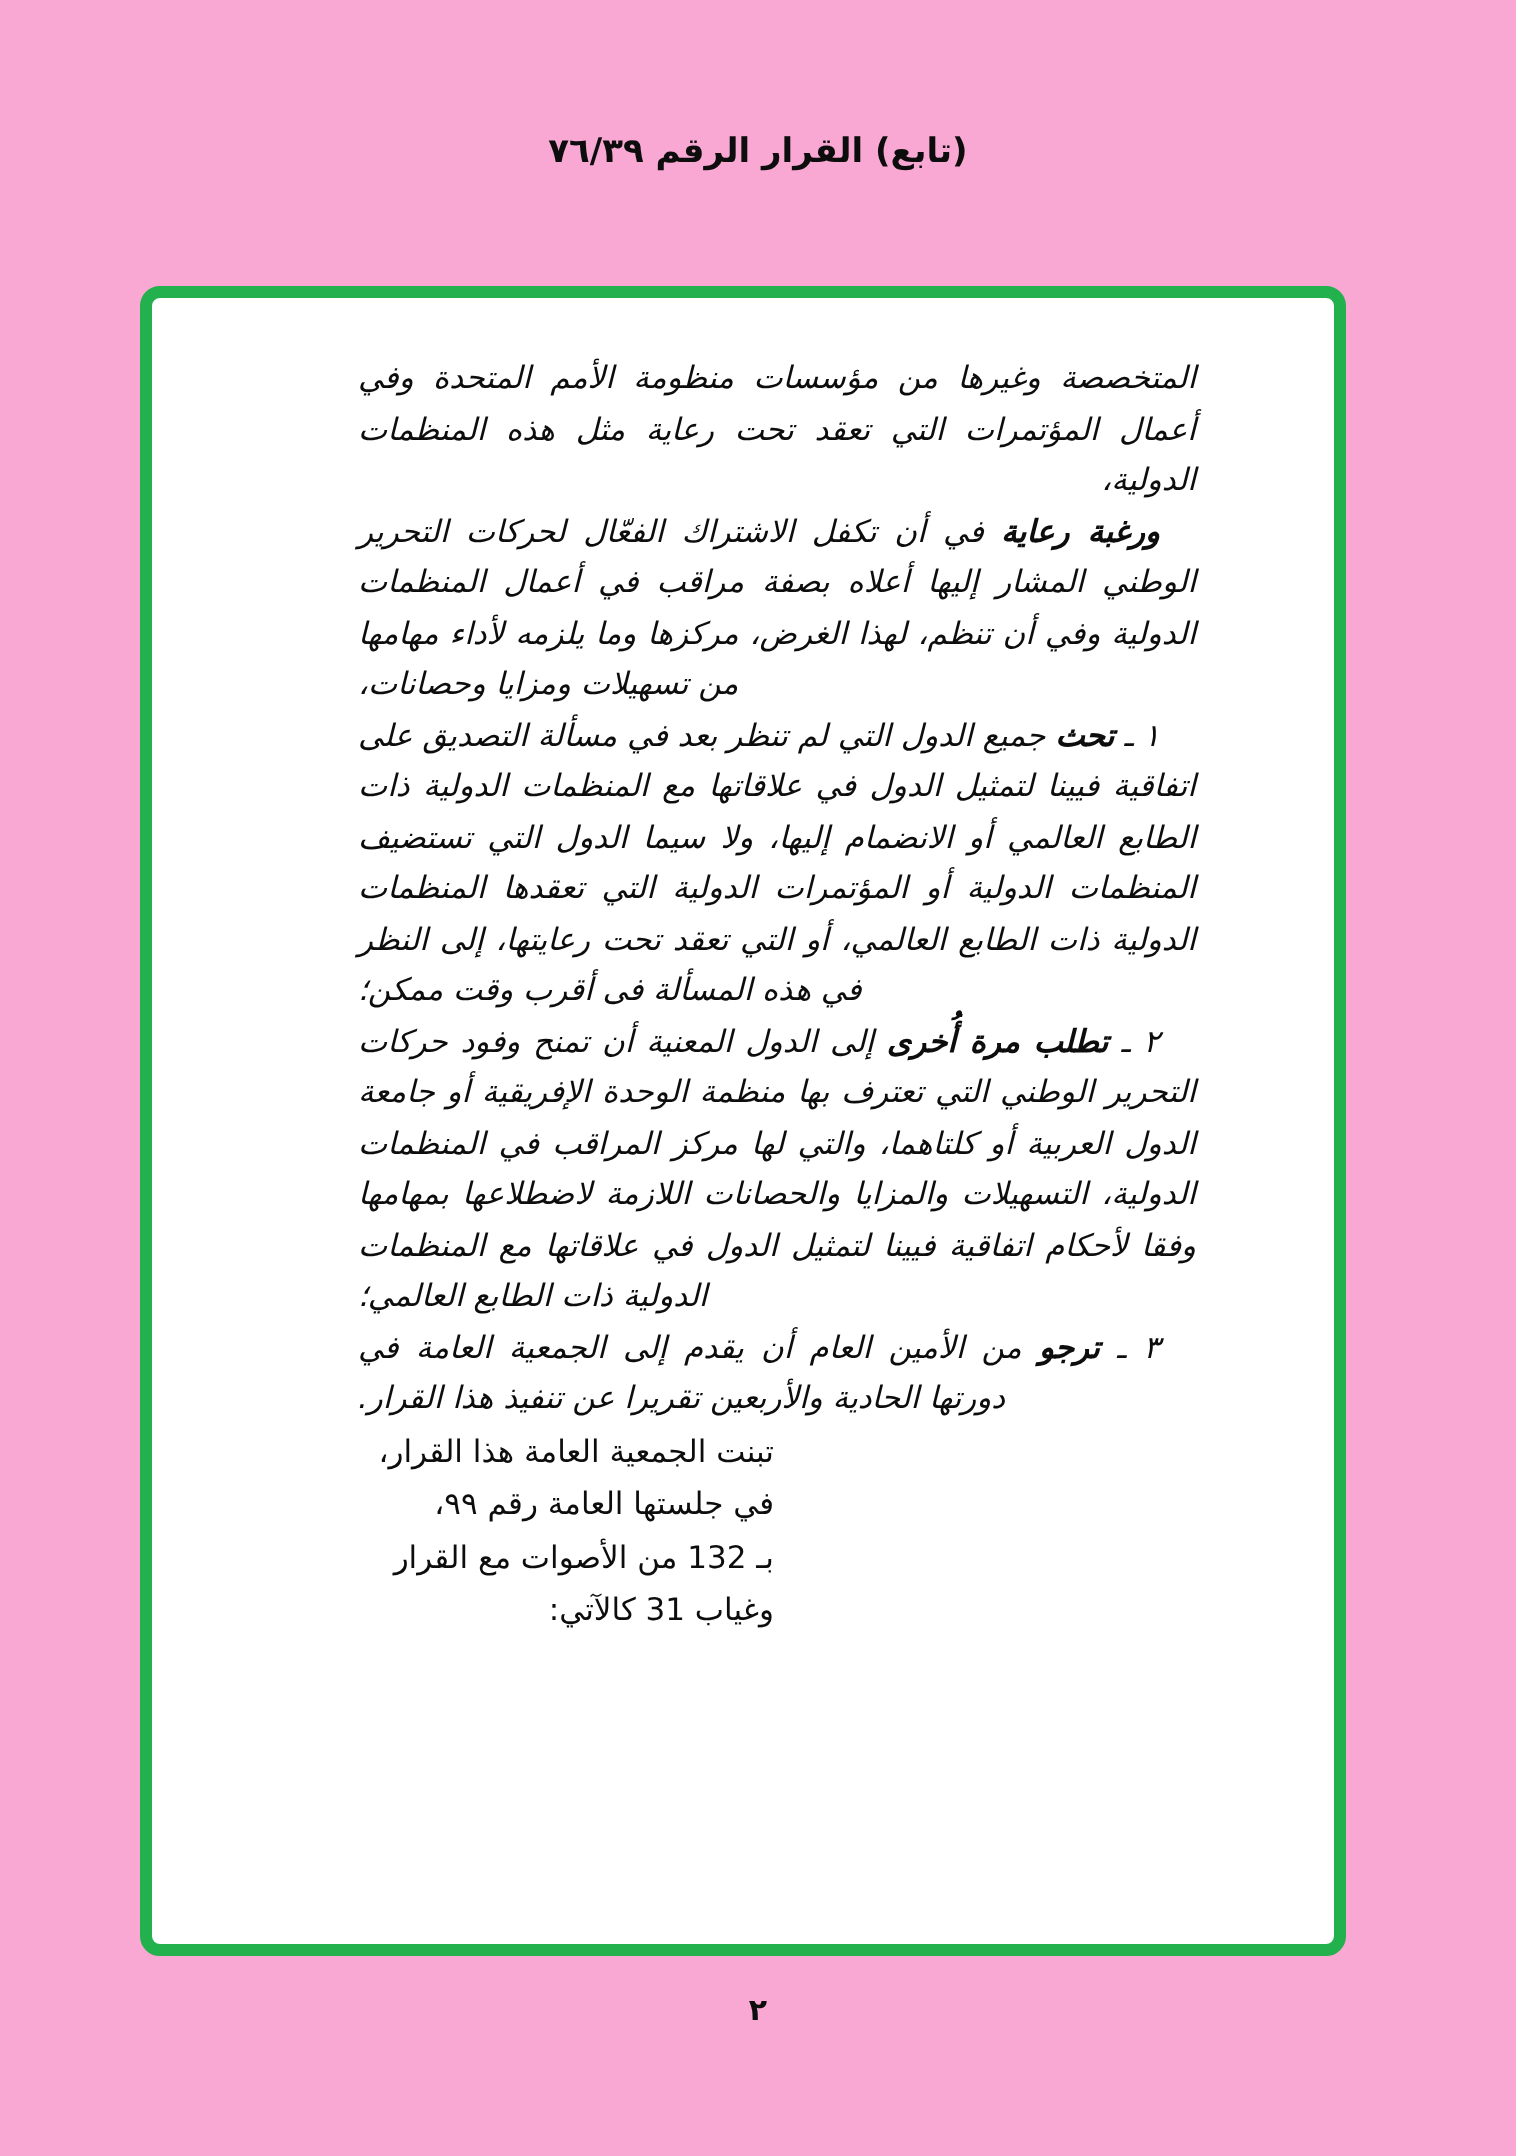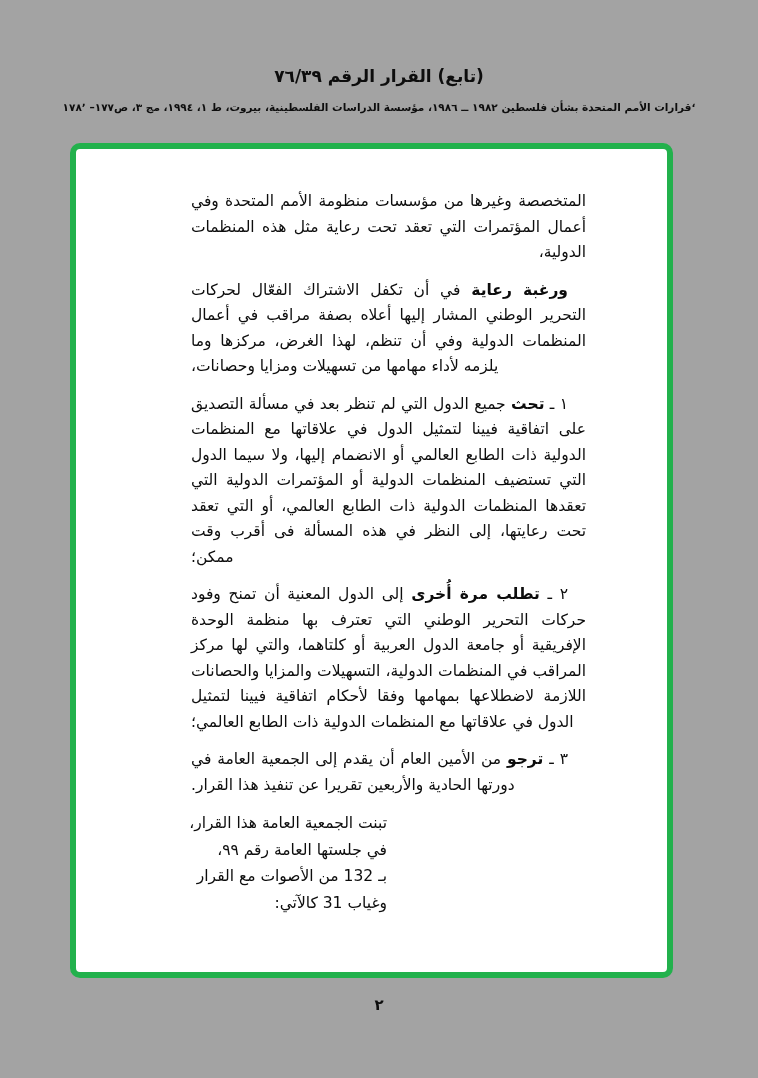--- a/index.html
+++ b/index.html
@@ -1,19 +1,19 @@
 <!DOCTYPE html>
 <html lang="ar"><head>
 <meta charset="utf-8">
 <style>
   html,body { margin:0; padding:0; background:#ffffff; }
   .page {
     position:relative;
     width:758px; height:1078px;
-    background:#a3a3a3;
+    background:#f9a8d4;
     font-family:"DejaVu Sans", sans-serif;
     color:#0d0d0d;
     overflow:hidden;
   }
   .doc-title {
     position:absolute; top:66px; left:0; right:0;
     text-align:center; direction:rtl;
     font-weight:bold; font-size:17px;
     letter-spacing:0;
   }
@@ -32,23 +32,24 @@
     background:#ffffff;
   }
   .text-body {
     position:absolute; top:28px; right:69px; left:103px;
     direction:rtl;
     font-size:15.5px;
     line-height:25.5px;
     text-align:justify;
   }
   p.para {
-    margin:12px; padding:0;
+    margin:0; padding:0;
     text-align:justify;
     text-align-last:left;
+    font-style:italic;
   }
   p.para.cont { text-align-last:justify; }
   p.para.indent { text-indent:18px; }
   .lead { font-weight:bold; }
   .closing-block {
     width:208px;
     margin-left:0; margin-right:auto;
     text-align:center;
     direction:rtl;
     line-height:26.5px;
@@ -60,21 +61,20 @@
     font-weight:bold; font-size:15px;
   }
 </style>
 </head>
 <body>
 
 <div class="page">
 
   <div class="doc-title">(تابع) القرار الرقم ٧٦/٣٩</div>
 
-  <div class="doc-source">ʻقرارات الأمم المتحدة بشأن فلسطين ١٩٨٢ ــ ١٩٨٦، مؤسسة الدراسات الفلسطينية، بيروت، ط ١، ١٩٩٤، مج ٣، ص١٧٧– ١٧٨ʼ</div>
 
   <div class="green-box" style="border-color: rgb(34, 177, 76);">
     <div class="text-body" id="text-body">
         <p class="para cont"><span>المتخصصة وغيرها من مؤسسات منظومة الأمم المتحدة وفي أعمال المؤتمرات التي تعقد تحت رعاية مثل هذه المنظمات الدولية،</span></p>
         <p class="para indent"><span class="lead">ورغبة رعاية</span><span> في أن تكفل الاشتراك الفعّال لحركات التحرير الوطني المشار إليها أعلاه بصفة مراقب في أعمال المنظمات الدولية وفي أن تنظم، لهذا الغرض، مركزها وما يلزمه لأداء مهامها من تسهيلات ومزايا وحصانات،</span></p>
         <p class="para indent"><span>١ ـ </span><span class="lead">تحث</span><span> جميع الدول التي لم تنظر بعد في مسألة التصديق على اتفاقية فيينا لتمثيل الدول في علاقاتها مع المنظمات الدولية ذات الطابع العالمي أو الانضمام إليها، ولا سيما الدول التي تستضيف المنظمات الدولية أو المؤتمرات الدولية التي تعقدها المنظمات الدولية ذات الطابع العالمي، أو التي تعقد تحت رعايتها، إلى النظر في هذه المسألة فى أقرب وقت ممكن؛</span></p>
         <p class="para indent"><span>٢ ـ </span><span class="lead">تطلب مرة أُخرى</span><span> إلى الدول المعنية أن تمنح وفود حركات التحرير الوطني التي تعترف بها منظمة الوحدة الإفريقية أو جامعة الدول العربية أو كلتاهما، والتي لها مركز المراقب في المنظمات الدولية، التسهيلات والمزايا والحصانات اللازمة لاضطلاعها بمهامها وفقا لأحكام اتفاقية فيينا لتمثيل الدول في علاقاتها مع المنظمات الدولية ذات الطابع العالمي؛</span></p>
         <p class="para indent"><span>٣ ـ </span><span class="lead">ترجو</span><span> من الأمين العام أن يقدم إلى الجمعية العامة في دورتها الحادية والأربعين تقريرا عن تنفيذ هذا القرار.</span></p>
         <div class="closing-block">
           <div class="closing-line">تبنت الجمعية العامة هذا القرار،</div>

